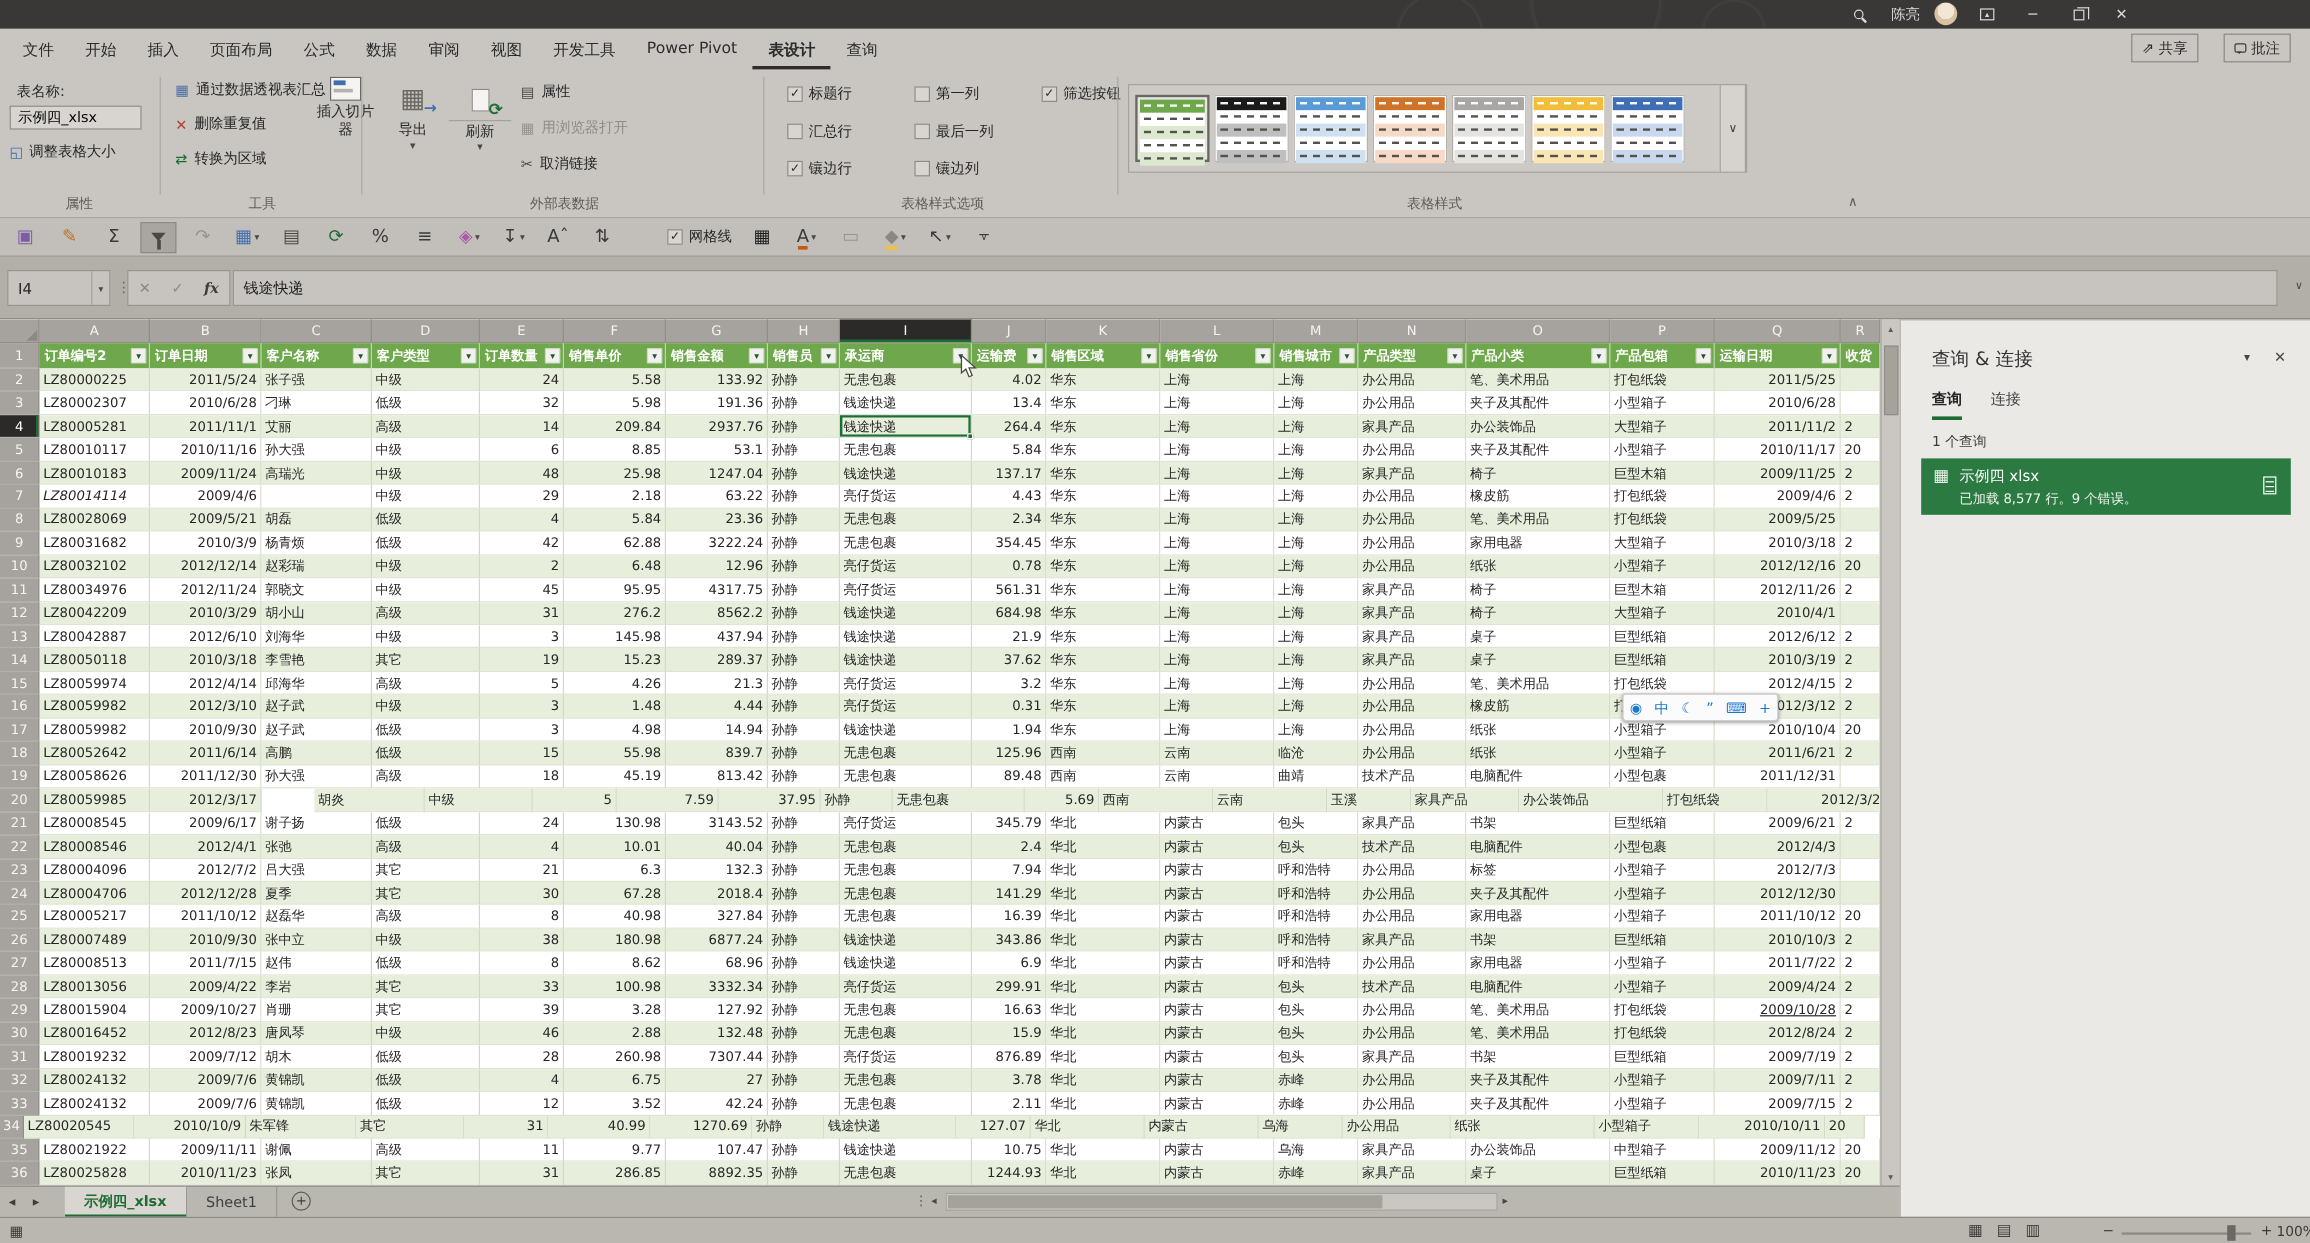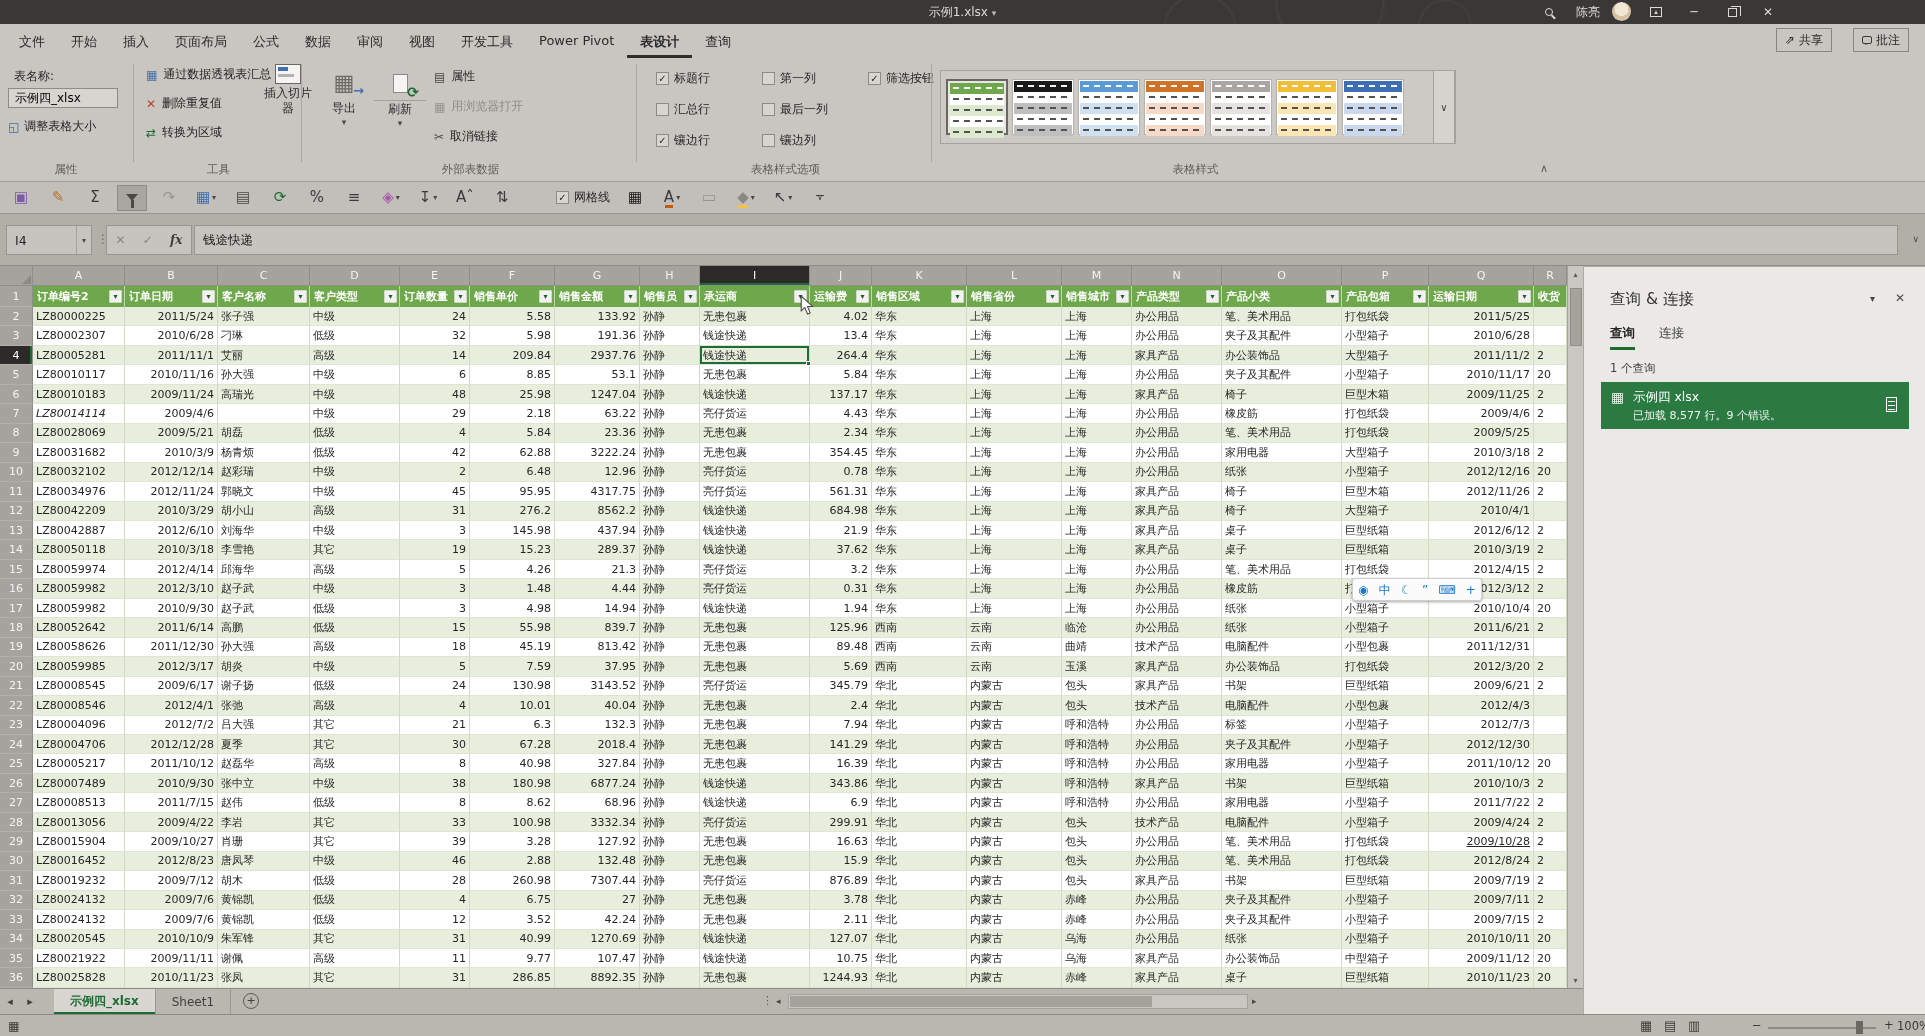--- a/index.html
+++ b/index.html
@@ -154,21 +154,20 @@
   #zoom-minus{position:absolute;left:1752px;top:3px}
   #zoom-track{position:absolute;left:1768px;top:12px;width:108px;height:2px;background:#8e8b86}
   #zoom-thumb{position:absolute;left:1856px;top:6px;width:7px;height:13px;background:#6b6864}
   #zoom-plus{position:absolute;left:1884px;top:3px}
   #zoom-label{position:absolute;left:1897px;top:4px}
 </style>
 </head>
 <body>
 
 <div id="titlebar">
-  <div id="tb-title"><span>示例1.xlsx</span> <span class="caret">▾</span></div>
   <div class="tbicon" style="left:1537px;width:24px">
       <span class="mglass"></span>
     </div>
   <div class="tbicon" style="left:1566px;width:44px">陈亮</div>
   <div class="tbicon abs" id="tb-avatar" style="left:1612px"></div>
   <div class="tbicon" style="left:1642px;width:28px">
       <span class="ribdisp">▴</span>
     </div>
   <div class="tbicon" style="left:1680px;width:28px">─</div>
   <div class="tbicon" style="left:1718px;width:28px">
@@ -919,21 +918,21 @@
       <div class="cell" style="width: 90px;">技术产品</div>
       <div class="cell" style="width: 120px;">电脑配件</div>
       <div class="cell" style="width: 87px;">小型包裹</div>
       <div class="cell right" style="width: 105px;">2011/12/31</div>
       <div class="cell" style="width: 33px;"></div>
     </div>
     <div class="drow banded" style="height: 19.4571px;">
       <div class="rownum" style="width: 33px;">20</div>
       <div class="cell" style="width: 92px;">LZ80059985</div>
       <div class="cell right" style="width: 93px;">2012/3/17</div>
-      <div class="cell" style="width: 92px;">胡炎</div>
+      <div class="cell" style="width: 92px; margin-left: 44px;">胡炎</div>
       <div class="cell" style="width: 90px;">中级</div>
       <div class="cell right" style="width: 70px;">5</div>
       <div class="cell right" style="width: 85px;">7.59</div>
       <div class="cell right" style="width: 85px;">37.95</div>
       <div class="cell" style="width: 60px;">孙静</div>
       <div class="cell" style="width: 110px;">无患包裹</div>
       <div class="cell right" style="width: 62px;">5.69</div>
       <div class="cell" style="width: 95px;">西南</div>
       <div class="cell" style="width: 95px;">云南</div>
       <div class="cell" style="width: 70px;">玉溪</div>
@@ -1210,21 +1209,21 @@
       <div class="cell" style="width: 95px;">华北</div>
       <div class="cell" style="width: 95px;">内蒙古</div>
       <div class="cell" style="width: 70px;">赤峰</div>
       <div class="cell" style="width: 90px;">办公用品</div>
       <div class="cell" style="width: 120px;">夹子及其配件</div>
       <div class="cell" style="width: 87px;">小型箱子</div>
       <div class="cell right" style="width: 105px;">2009/7/15</div>
       <div class="cell" style="width: 33px;">2</div>
     </div>
     <div class="drow banded" style="height: 19.4571px;">
-      <div class="rownum" style="width: 33px;">34</div>
+      <div class="rownum" style="width: 20px;">34</div>
       <div class="cell" style="width: 92px;">LZ80020545</div>
       <div class="cell right" style="width: 93px;">2010/10/9</div>
       <div class="cell" style="width: 92px;">朱军锋</div>
       <div class="cell" style="width: 90px;">其它</div>
       <div class="cell right" style="width: 70px;">31</div>
       <div class="cell right" style="width: 85px;">40.99</div>
       <div class="cell right" style="width: 85px;">1270.69</div>
       <div class="cell" style="width: 60px;">孙静</div>
       <div class="cell" style="width: 110px;">钱途快递</div>
       <div class="cell right" style="width: 62px;">127.07</div>

